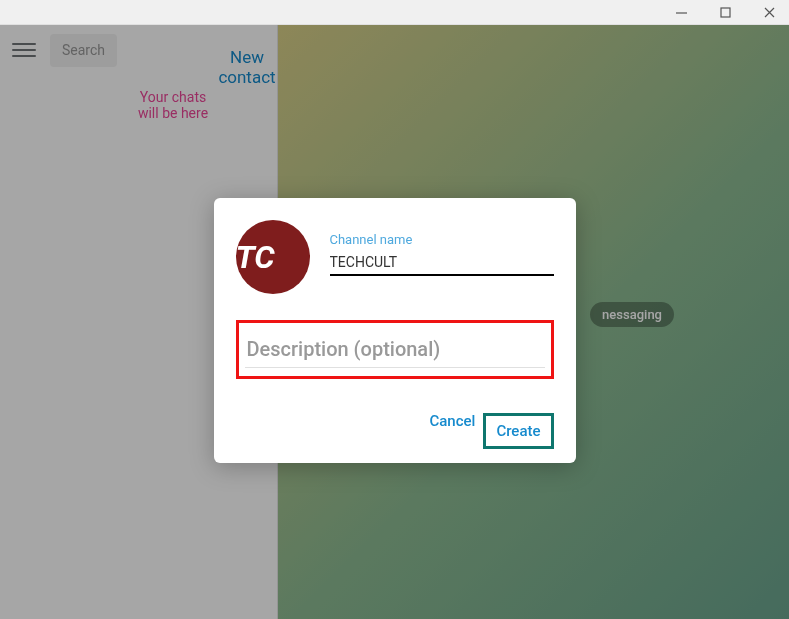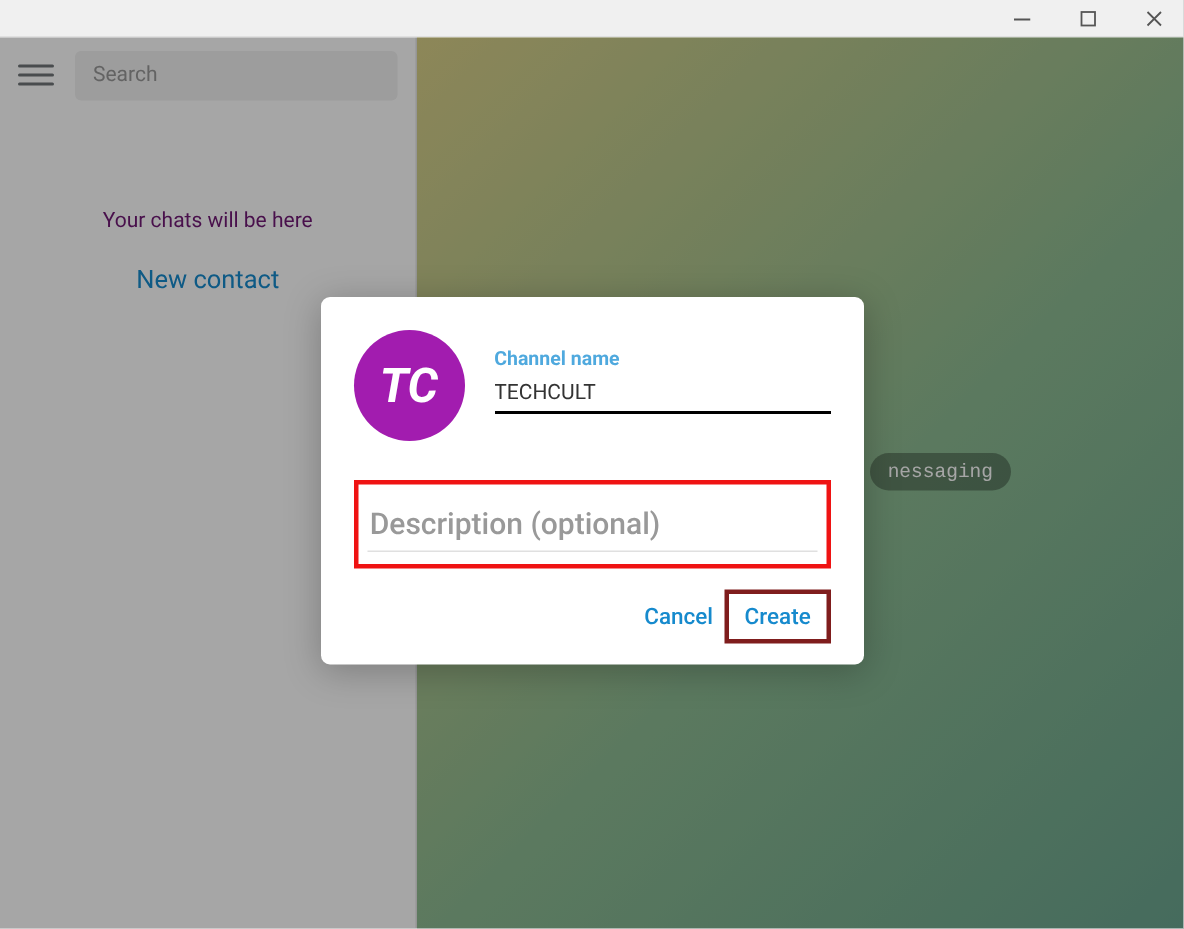--- a/index.html
+++ b/index.html
@@ -37,21 +37,21 @@
     .app-body {
       display: flex;
       height: 594px;
       position: relative;
     }
     .left-panel {
       width: 278px;
       background: #fff;
       border-right: 1px solid #e5e5e5;
       display: flex;
-      flex-direction: column;
+      flex-direction: row;
     }
     .left-header {
       height: 50px;
       display: flex;
       align-items: center;
       padding: 0 12px;
       gap: 14px;
     }
     .hamburger {
       width: 24px;
@@ -73,21 +73,21 @@
       border-radius: 4px;
       display: flex;
       align-items: center;
       padding: 0 12px;
       color: #999;
       font-size: 14px;
     }
     .chats-placeholder {
       text-align: center;
       padding-top: 64px;
-      color: #701a75;
+      color: #ec4899;
       font-size: 14px;
     }
     .new-contact {
       text-align: center;
       margin-top: 22px;
       color: #168acd;
       font-size: 17px;
     }
     .right-panel {
       flex: 1;
@@ -100,21 +100,20 @@
     .badge {
       position: absolute;
       top: 277px;
       right: 115px;
       background: rgba(0,0,0,0.3);
       color: #fff;
       padding: 5px 12px;
       border-radius: 13px;
       font-size: 13px;
       font-weight: 500;
-      font-family: Liberation Mono, monospace;
     }
     .overlay {
       position: absolute;
       top: 25px;
       left: 0;
       right: 0;
       bottom: 0;
       background: rgba(0,0,0,0.35);
       display: flex;
       align-items: flex-start;
@@ -130,39 +129,39 @@
     }
     .modal-top {
       display: flex;
       gap: 20px;
       margin-bottom: 26px;
     }
     .channel-avatar {
       width: 74px;
       height: 74px;
       border-radius: 50%;
-      background: #a21caf;
-      display: flex;
-      align-items: center;
-      justify-content: center;
+      background: #7f1d1d;
+      display: flex;
+      align-items: center;
+      justify-content: flex-start;
       color: #fff;
       font-weight: 700;
       font-style: italic;
       font-size: 32px;
       font-family: Georgia, serif;
       flex-shrink: 0;
     }
     .name-field {
       flex: 1;
       padding-top: 12px;
     }
     .field-label {
       color: #4fa9de;
       font-size: 13px;
-      font-weight: 700;
+      font-weight: 400;
       margin-bottom: 4px;
     }
     .name-input {
       width: 100%;
       border: none;
       border-bottom: 2px solid #000000;
       font-size: 14px;
       padding: 3px 0 4px 0;
       outline: none;
       color: #333;
@@ -191,22 +190,23 @@
       gap: 2px;
       align-items: center;
     }
     .btn-cancel {
       color: #168acd;
       font-size: 15px;
       font-weight: 500;
       padding: 8px 6px;
     }
     .btn-create-wrap {
-      border: 3px solid #7f1d1d;
+      border: 3px solid #0f766e;
       padding: 2px 6px;
+      margin-top: 20px;
     }
     .btn-create {
       color: #168acd;
       font-size: 15px;
       font-weight: 500;
       padding: 4px 4px;
       display: block;
     }
     svg.win-icon {
       width: 11px;

